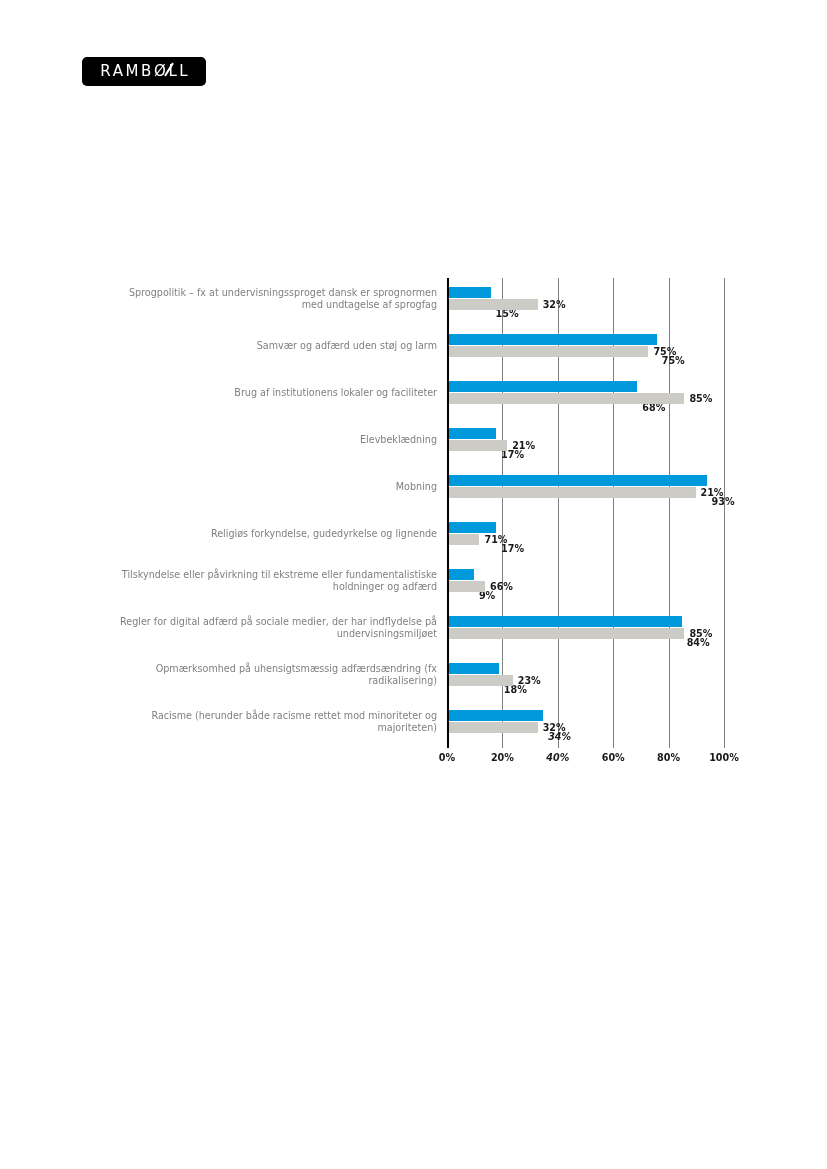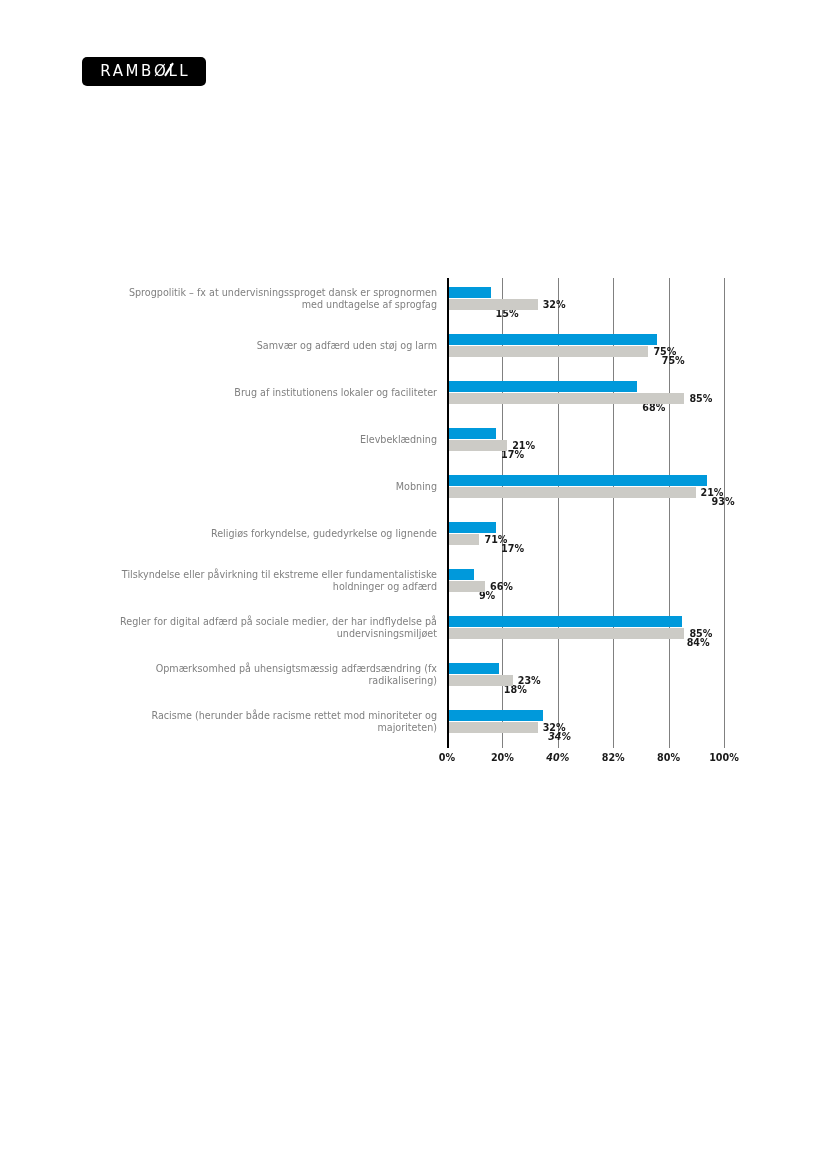--- a/index.html
+++ b/index.html
@@ -277,18 +277,18 @@
           <div class="bar eud" style="width: 88.64px; background: rgb(204, 203, 198);"></div>
           <div class="bar-val eud" style="left: 93.64px;">32%</div>
         </div>
       </div>
     </div>
 
   <div id="xticks">
       <div class="xtick" style="left: 447px;">0%</div>
       <div class="xtick" style="left: 502.4px;">20%</div>
       <div class="xtick" style="left: 557.8px; font-style: italic;">40%</div>
-      <div class="xtick" style="left: 613.2px;">82%</div>
+      <div class="xtick" style="left: 613.2px;">60%</div>
       <div class="xtick" style="left: 668.6px;">80%</div>
       <div class="xtick" style="left: 724px;">100%</div>
     </div>
 
 </div>
 
 </body></html>

